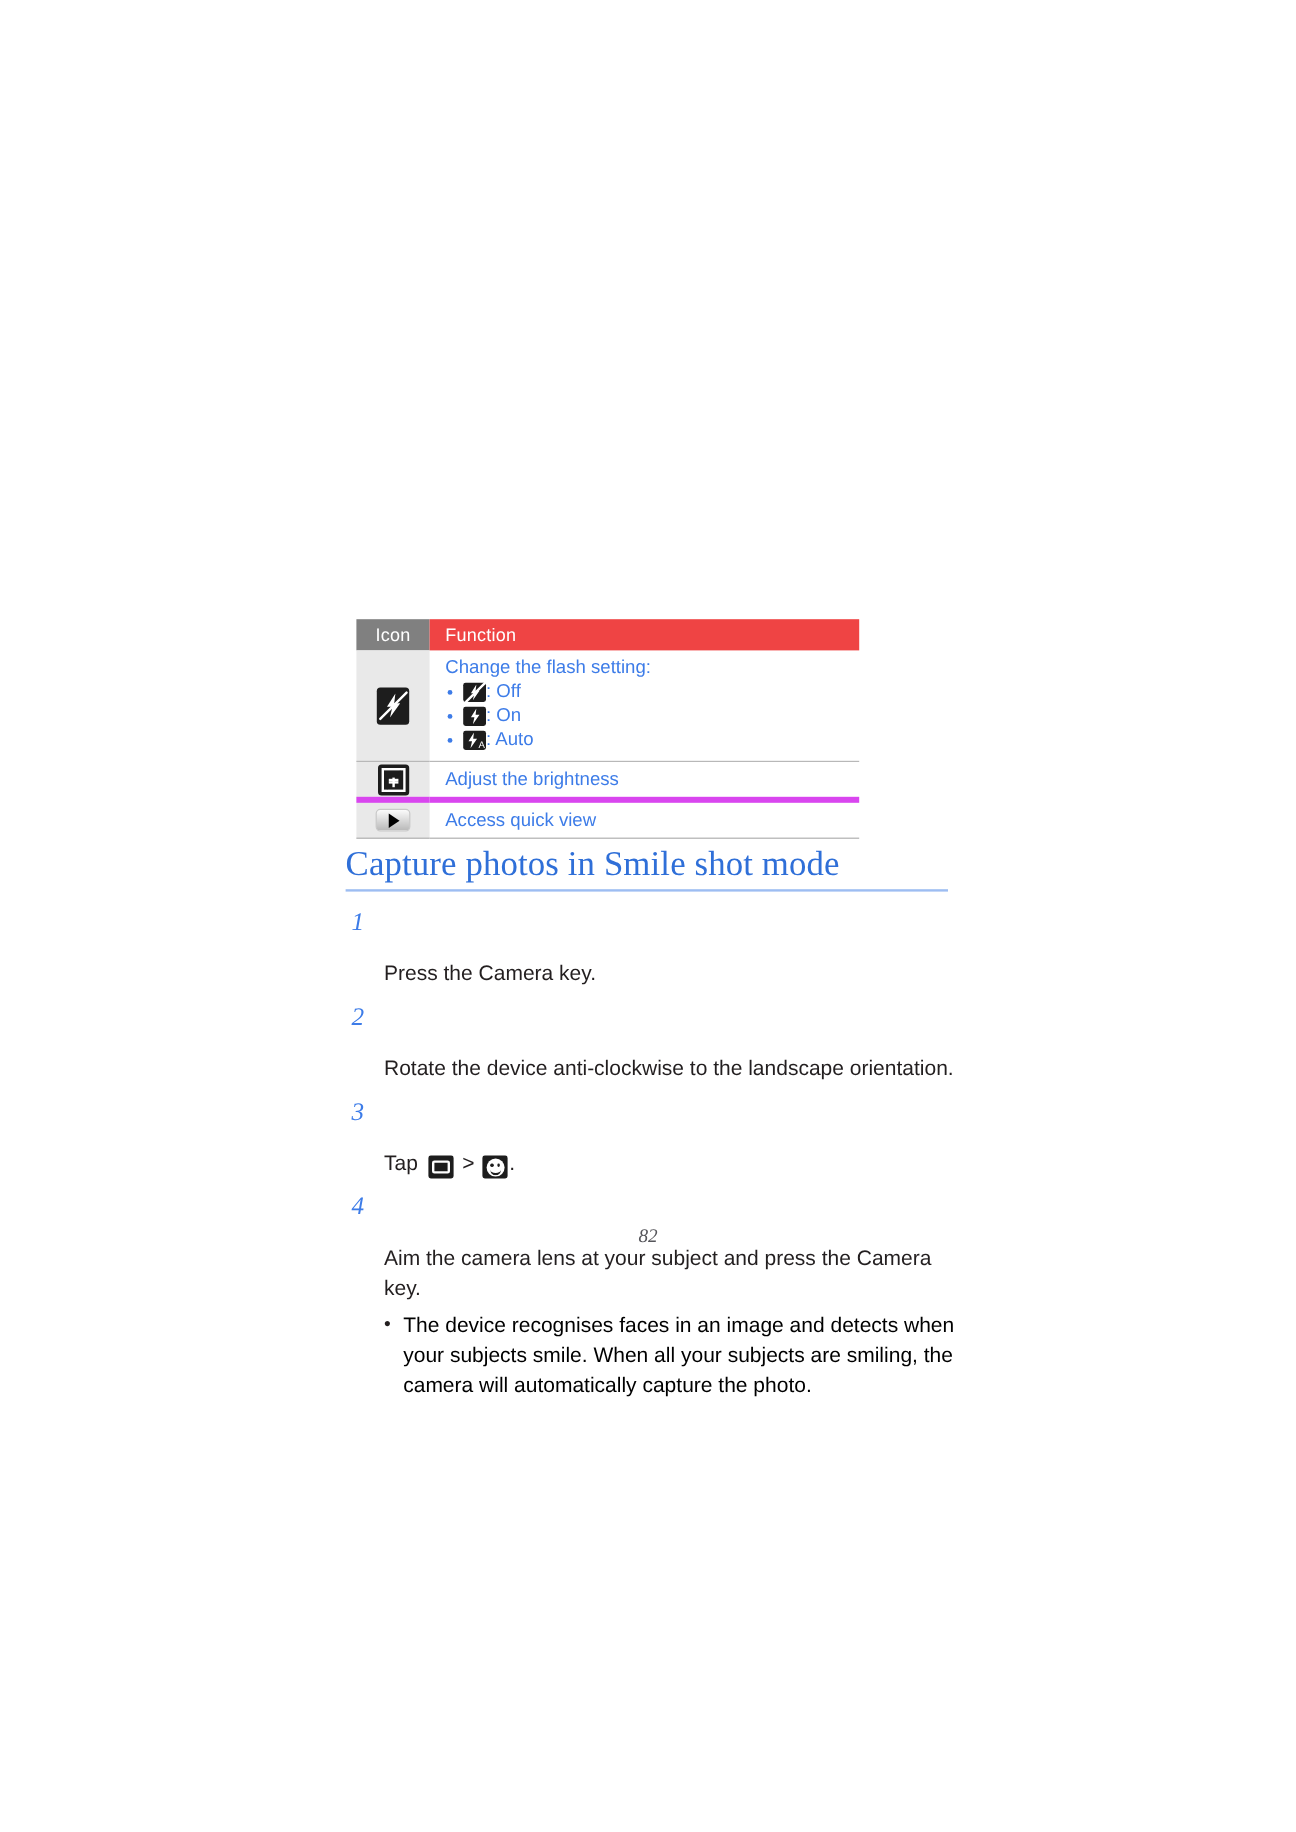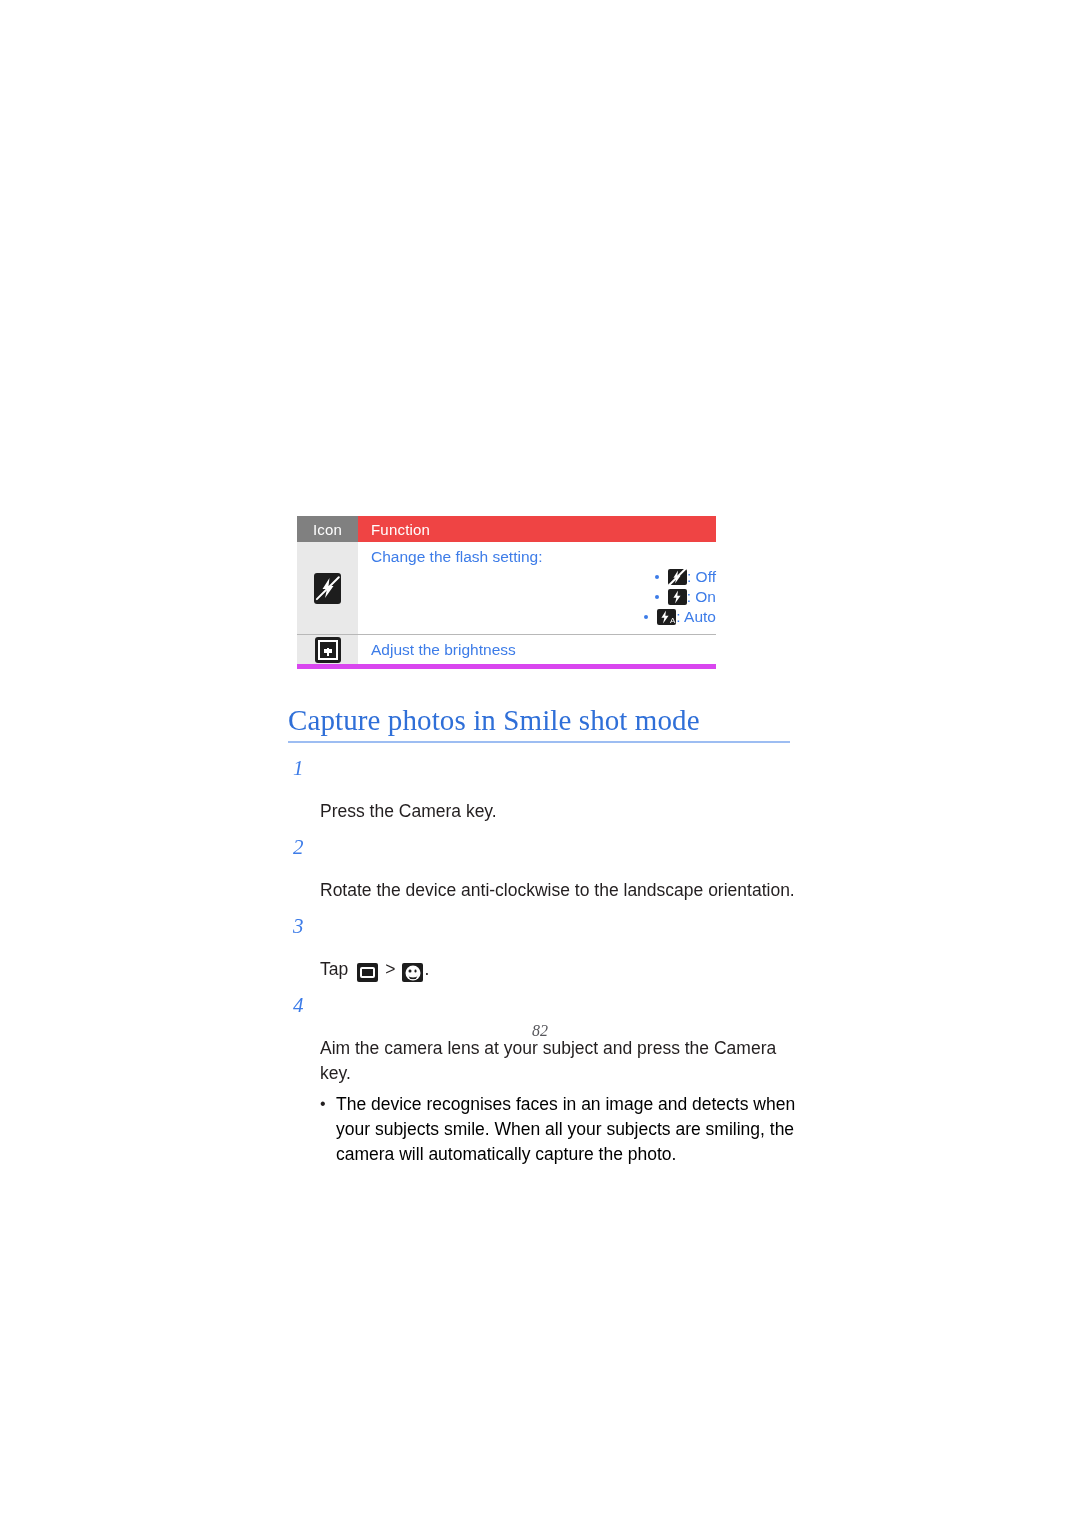--- a/index.html
+++ b/index.html
@@ -80,21 +80,20 @@
   .row-bright .cell-func,
   .row-quick .cell-func { height: 29px; }
 
   .flash-list { margin: 0; padding: 0; list-style: none; }
   .flash-list li {
     display: flex;
     align-items: center;
     gap: 0px;
     line-height: 20px;
     margin-top: 0px;
-    justify-content: flex-end;
   }
   .bullet {
     display: inline-block;
     width: 4px; height: 4px;
     border-radius: 50%;
     background: #3d7ce8;
     margin-right: 9px;
     margin-left: 2px;
     flex: 0 0 auto;
   }
@@ -399,20 +398,28 @@
               <span class="bright-diag"></span>
               <span class="plus-v"></span>
               <span class="plus-h"></span>
               <span class="minus-h"></span>
             </span>
           </span>
         </td>
         <td class="cell-func">Adjust the brightness</td>
       </tr>
 
+      <tr class="row-quick">
+        <td class="cell-icon">
+          <span class="quick-sq">
+            <span class="tri-right"></span>
+          </span>
+        </td>
+        <td class="cell-func">Access quick view</td>
+      </tr>
     </tbody>
   </table>
 
   <div class="section-heading">Capture photos in Smile shot mode</div>
   <div class="heading-rule"></div>
 
   <div class="steps">
 
     <div class="step">
       <div class="step-num">1</div>

